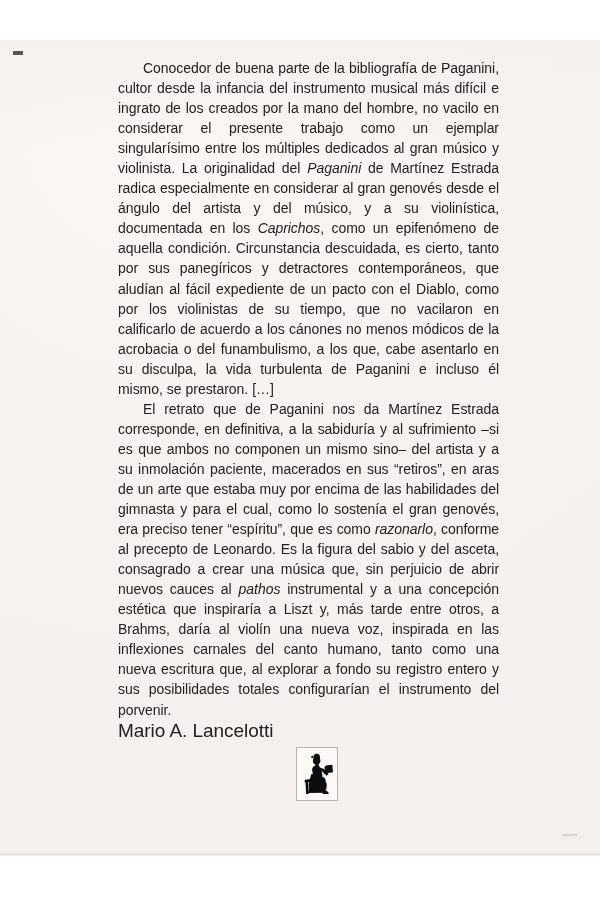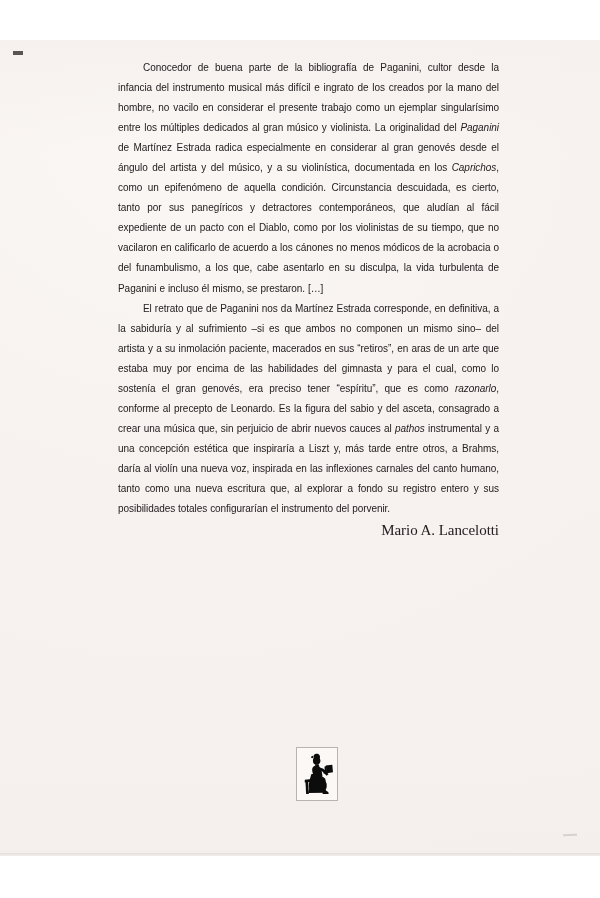--- a/index.html
+++ b/index.html
@@ -73,37 +73,37 @@
     left: 118px;
     top: 58px;
     width: 381px;
   }
   .body-paragraph {
     margin: 0;
     text-indent: 25px;
     text-align: justify;
     text-justify: inter-word;
     font-family: "Liberation Sans", sans-serif;
-    font-size: 10px;
+    font-size: 14px;
     line-height: 20.05px;
     color: #232021;
     letter-spacing: -0.05px;
     word-spacing: .2px;
     -webkit-font-smoothing: antialiased;
   }
   .body-paragraph em,
   .body-paragraph i {
     font-style: italic;
   }
 
   #attribution-line {
     margin: 1px 0 0 0;
-    text-align: right;
-    font-family: Liberation Serif, serif;
-    font-size: 15px;
+    text-align: left;
+    font-family: Liberation Sans, sans-serif;
+    font-size: 19px;
     line-height: 20.05px;
     color: #232021;
     letter-spacing: -0.05px;
   }
 
   
   #colophon {
     position: absolute;
     left: 296px;
     top: 747px;

